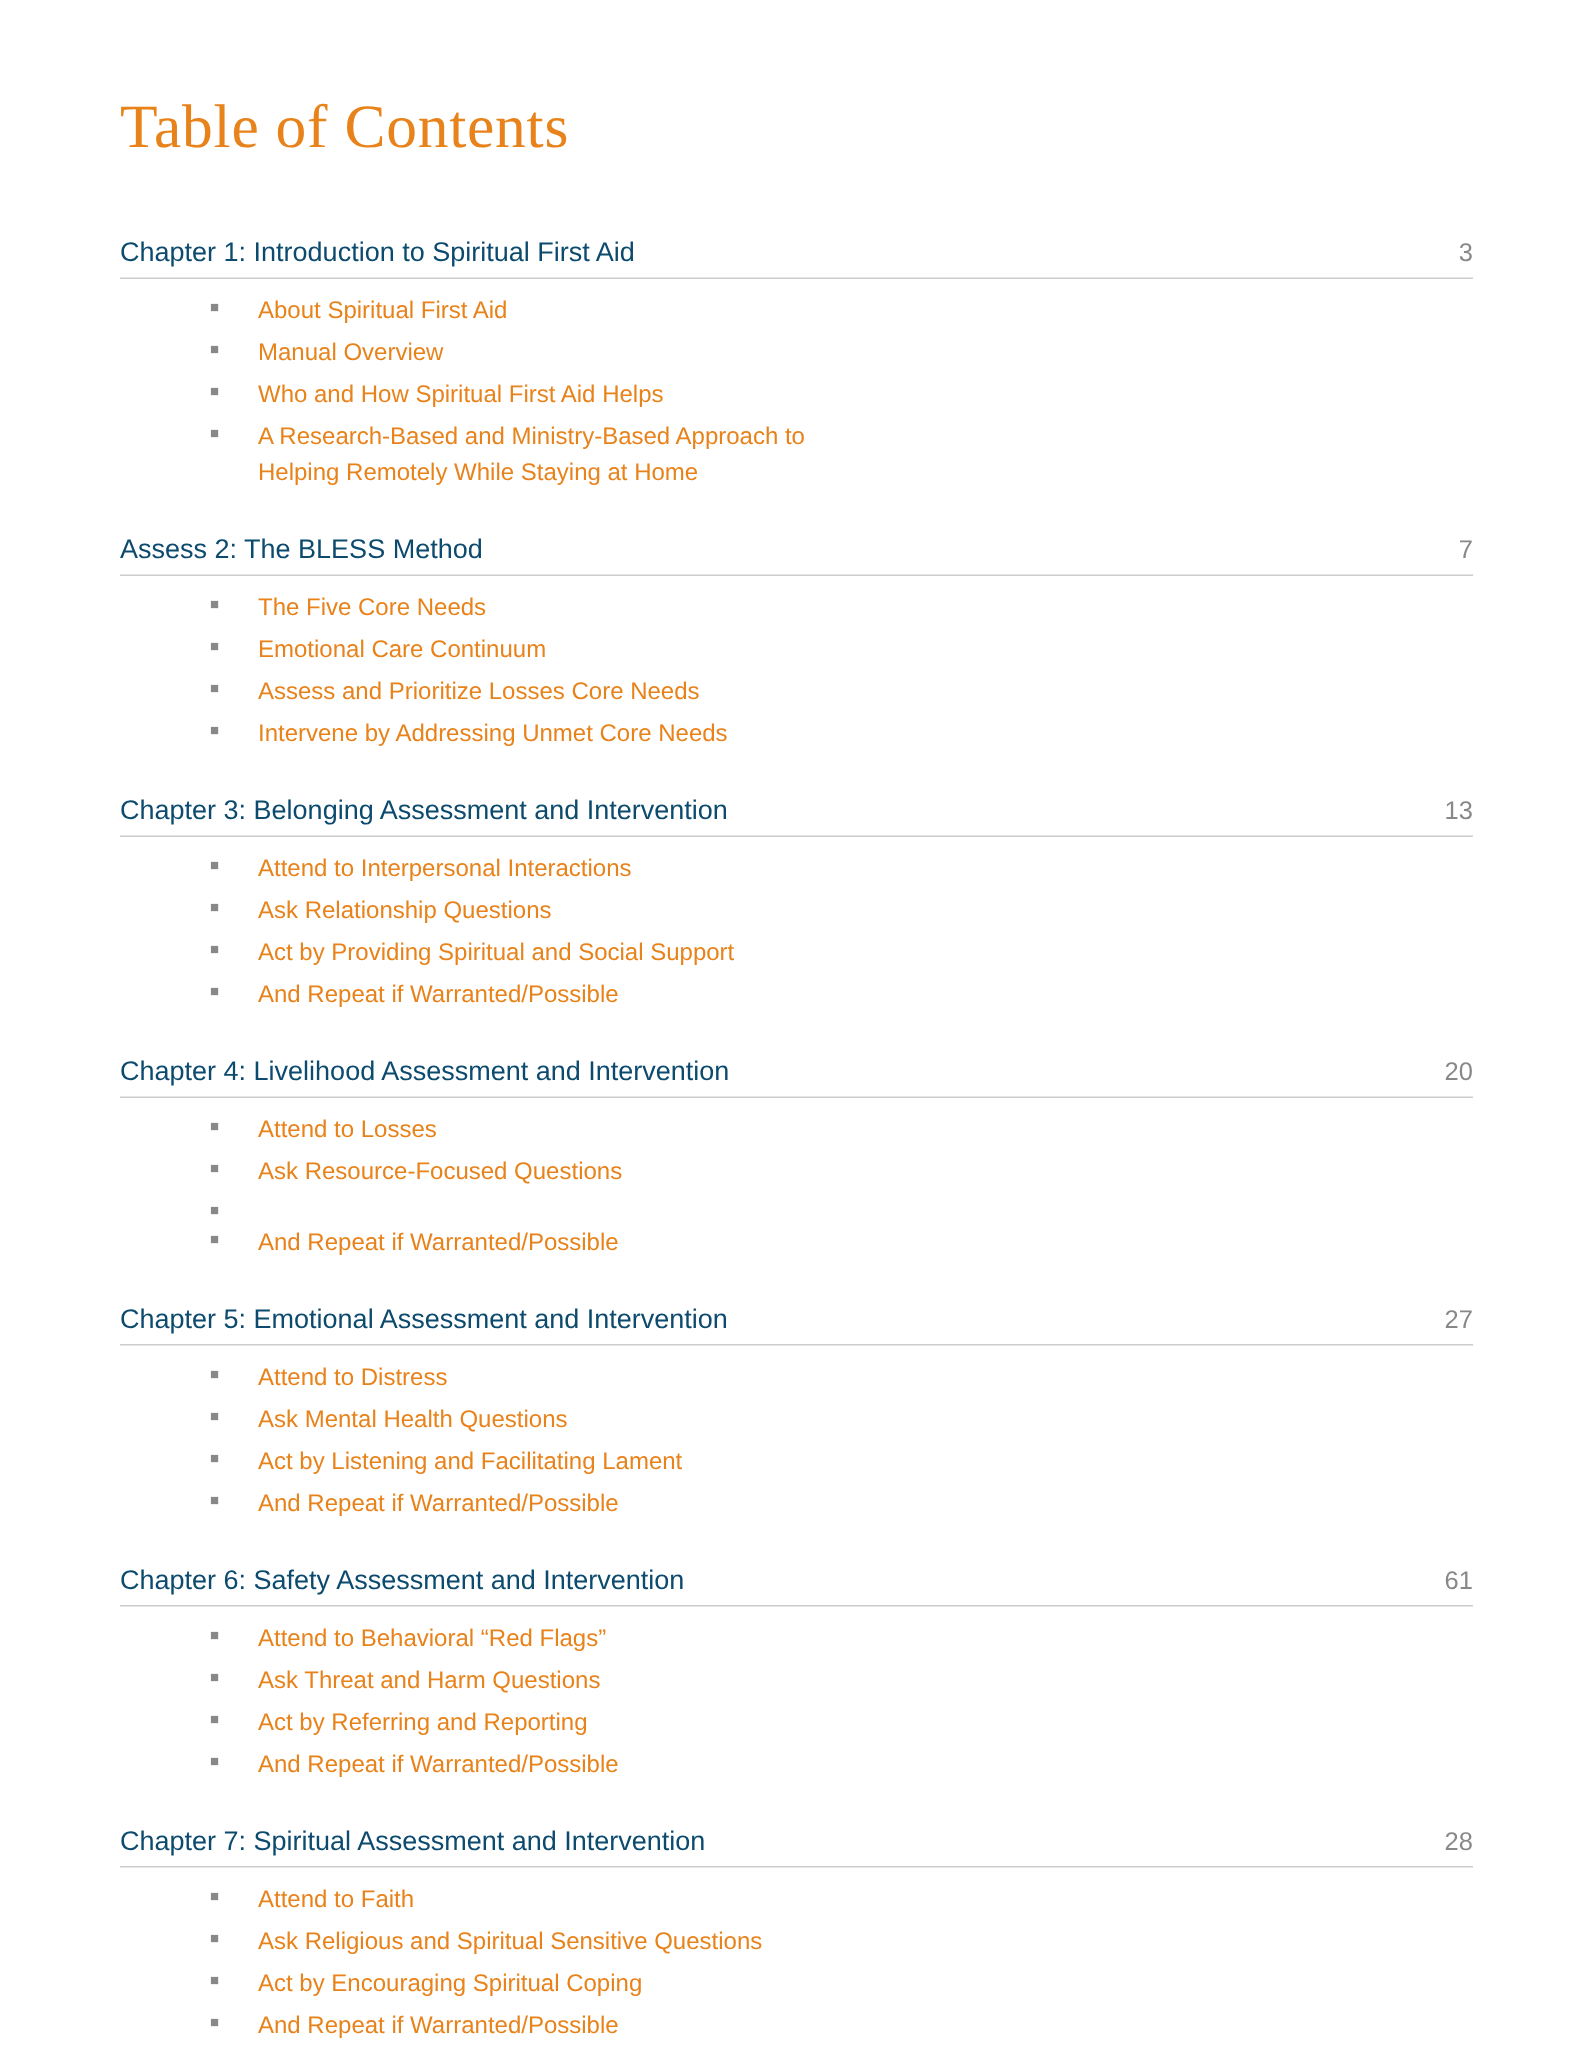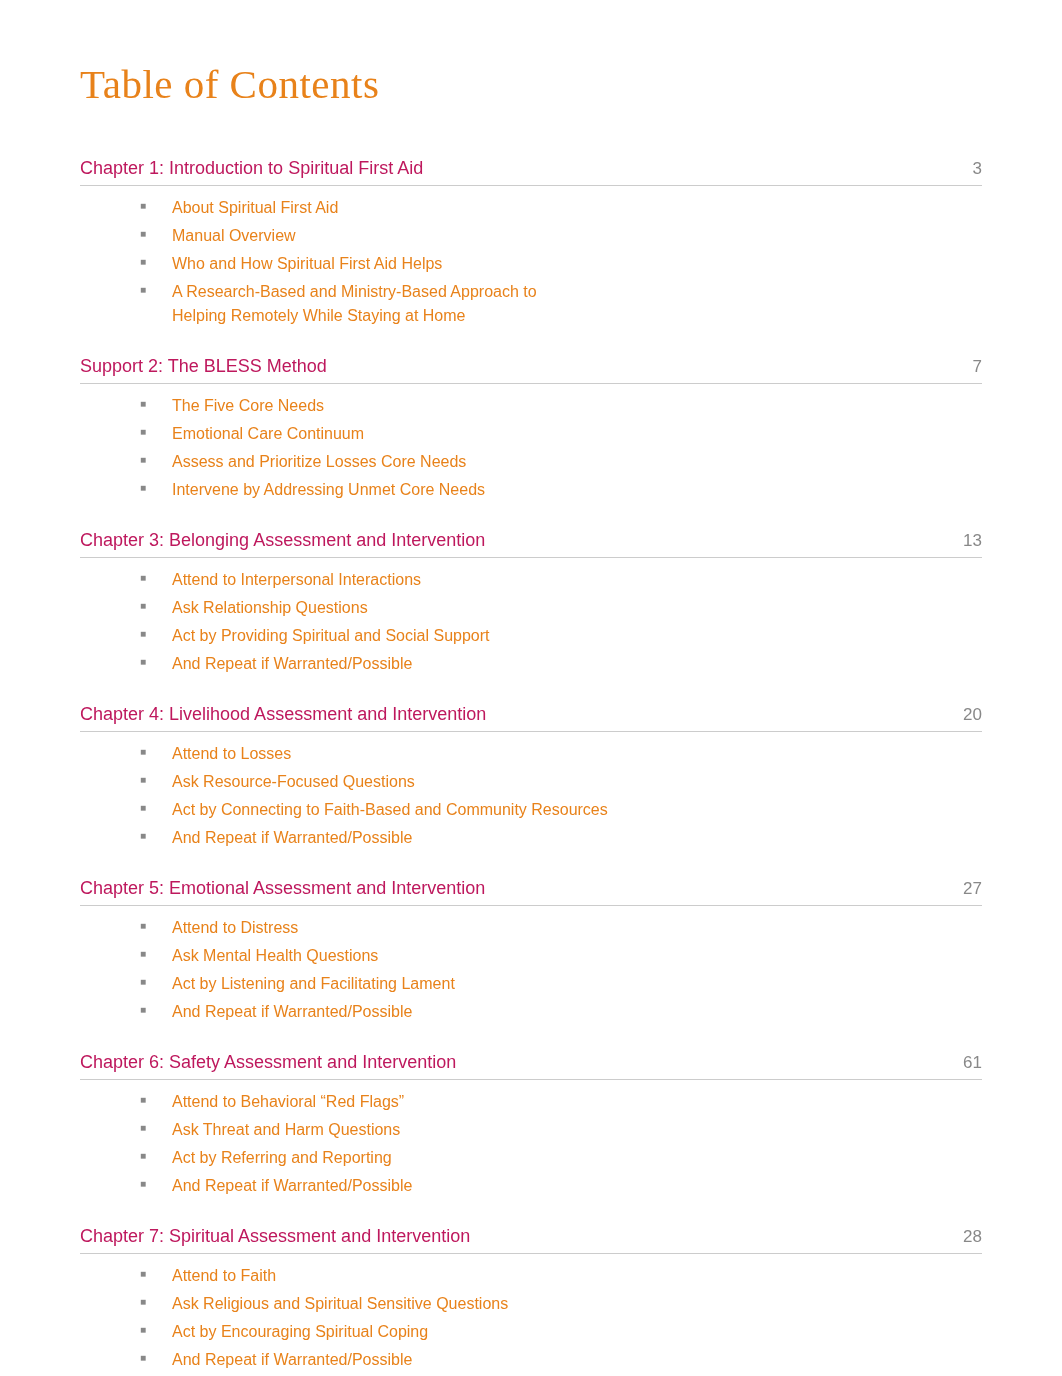--- a/index.html
+++ b/index.html
@@ -37,21 +37,21 @@
       display: flex;
       justify-content: space-between;
       align-items: center;
       border-bottom: 1px solid #cccccc;
       padding-bottom: 6px;
       margin-bottom: 10px;
     }
 
     .chapter-title {
       font-size: 18px;
-      color: #be185d;
+      color: #0c4a6e;
       font-weight: 400;
       font-family: Arial, sans-serif;
     }
 
     .chapter-page {
       font-size: 17px;
       color: #888888;
       font-family: Arial, sans-serif;
     }
 
@@ -108,21 +108,21 @@
           <span class="item-text">Who and How Spiritual First Aid Helps</span>
         </li>
         <li class="chapter-item">
           <span class="bullet-icon">■</span>
           <span class="item-text">A Research-Based and Ministry-Based Approach to<br>Helping Remotely While Staying at Home</span>
         </li>
       </ul>
     </div>
     <div class="chapter-section">
       <div class="chapter-header">
-        <span class="chapter-title">Support 2: The BLESS Method</span>
+        <span class="chapter-title">Assess 2: The BLESS Method</span>
         <span class="chapter-page">7</span>
       </div>
       <ul class="chapter-items">
         <li class="chapter-item">
           <span class="bullet-icon">■</span>
           <span class="item-text">The Five Core Needs</span>
         </li>
         <li class="chapter-item">
           <span class="bullet-icon">■</span>
           <span class="item-text">Emotional Care Continuum</span>
@@ -170,21 +170,20 @@
         <li class="chapter-item">
           <span class="bullet-icon">■</span>
           <span class="item-text">Attend to Losses</span>
         </li>
         <li class="chapter-item">
           <span class="bullet-icon">■</span>
           <span class="item-text">Ask Resource-Focused Questions</span>
         </li>
         <li class="chapter-item">
           <span class="bullet-icon">■</span>
-          <span class="item-text">Act by Connecting to Faith-Based and Community Resources</span>
         </li>
         <li class="chapter-item">
           <span class="bullet-icon">■</span>
           <span class="item-text">And Repeat if Warranted/Possible</span>
         </li>
       </ul>
     </div>
     <div class="chapter-section">
       <div class="chapter-header">
         <span class="chapter-title">Chapter 5: Emotional Assessment and Intervention</span>

